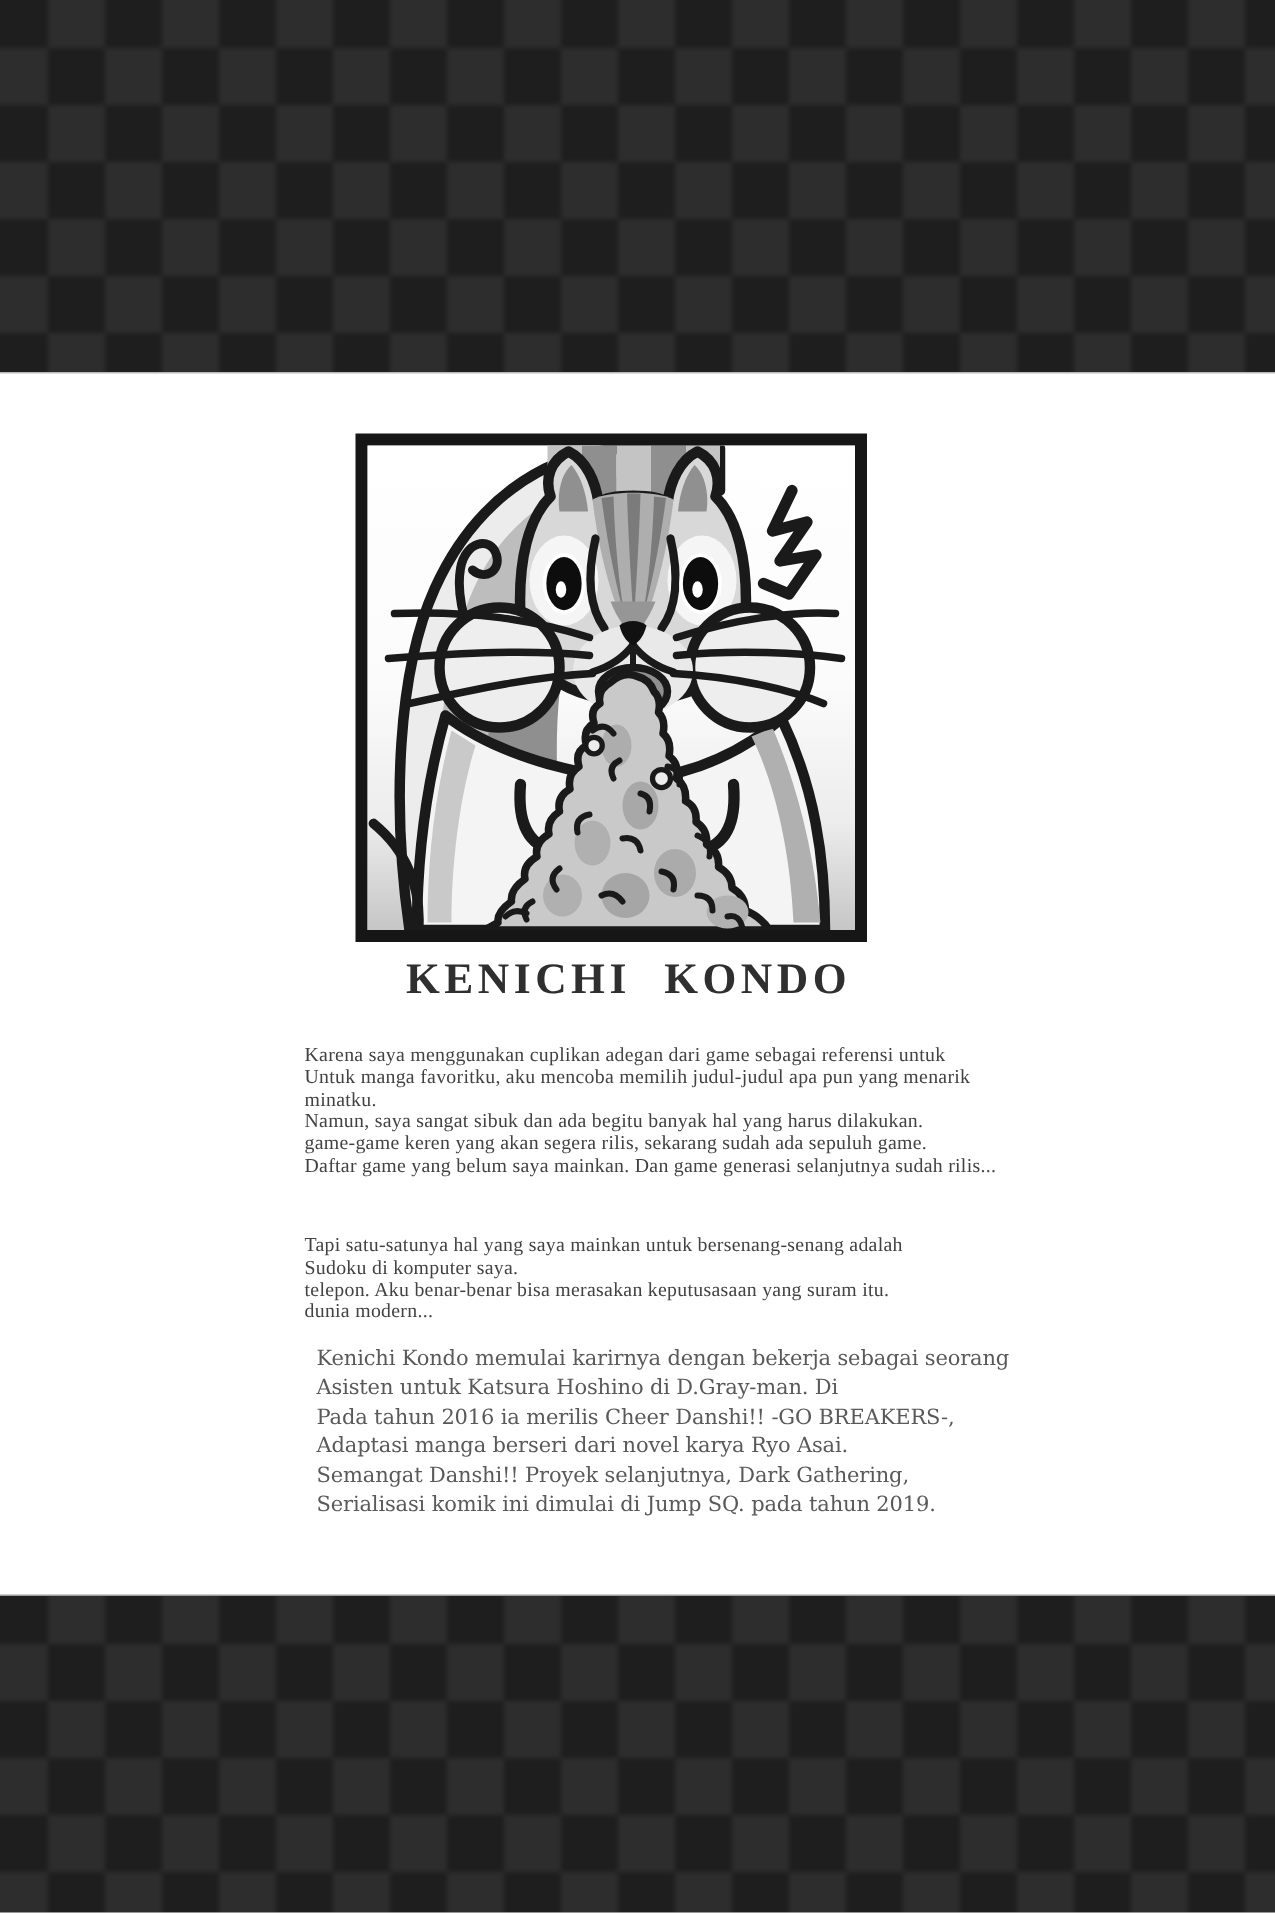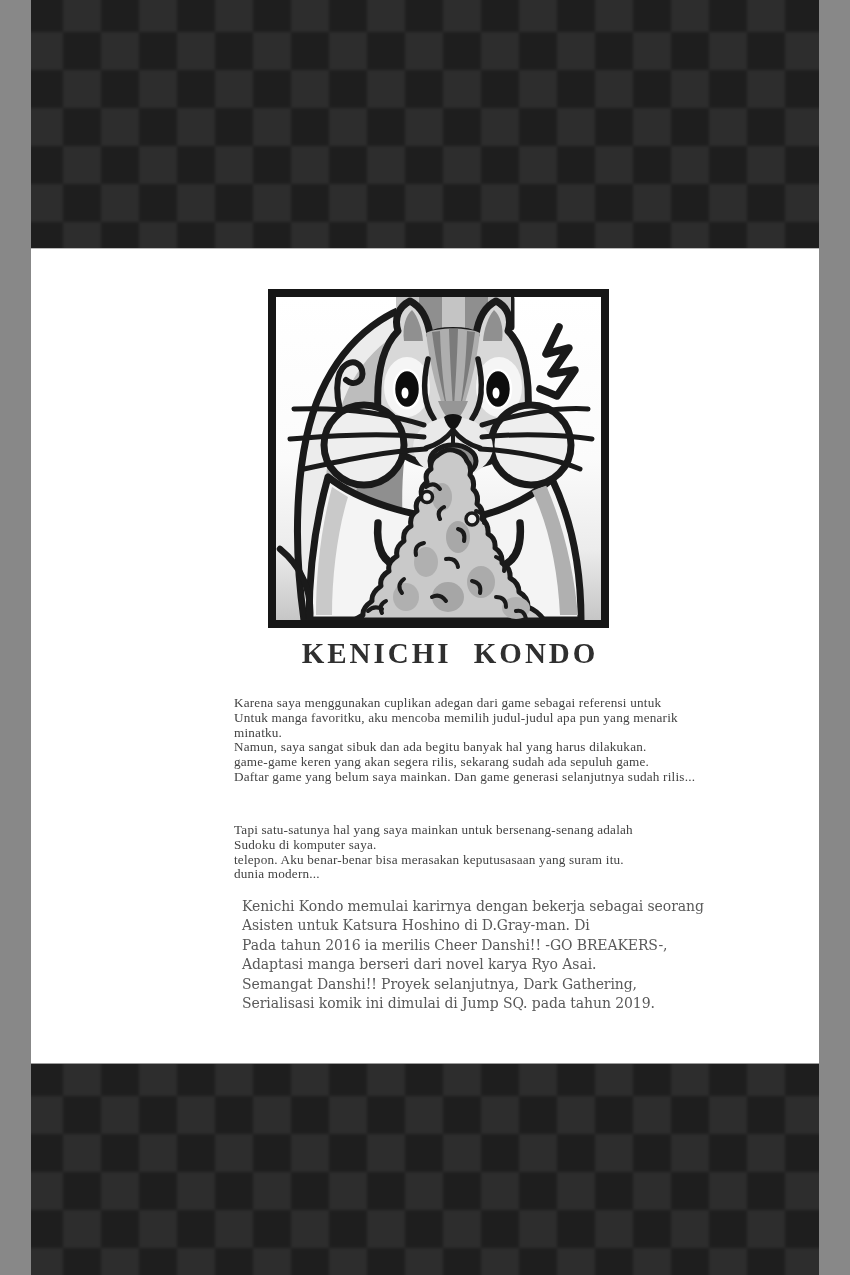--- a/index.html
+++ b/index.html
@@ -1,17 +1,17 @@
 <!DOCTYPE html>
 <html><head>
 <meta charset="utf-8">
 <style>
   html,body{margin:0;padding:0;background:#888;}
   .page{
-    position:relative;width:788px;height:1275px;margin:0 auto;
+    position:relative;width:850px;height:1275px;margin:0 auto;
     background:#ffffff;overflow:hidden;
     font-family:"Liberation Serif",serif;
   }
   
   .checker{position:absolute;left:0;width:850px;overflow:hidden;}
   .checker::before{
     content:"";position:absolute;inset:-6px;
     background-color:#1e1e1e;
     background-image:conic-gradient(#2d2d2d 0 25%, #1e1e1e 0 50%, #2d2d2d 0 75%, #1e1e1e 0 100%);
     background-size:76px 76px;

